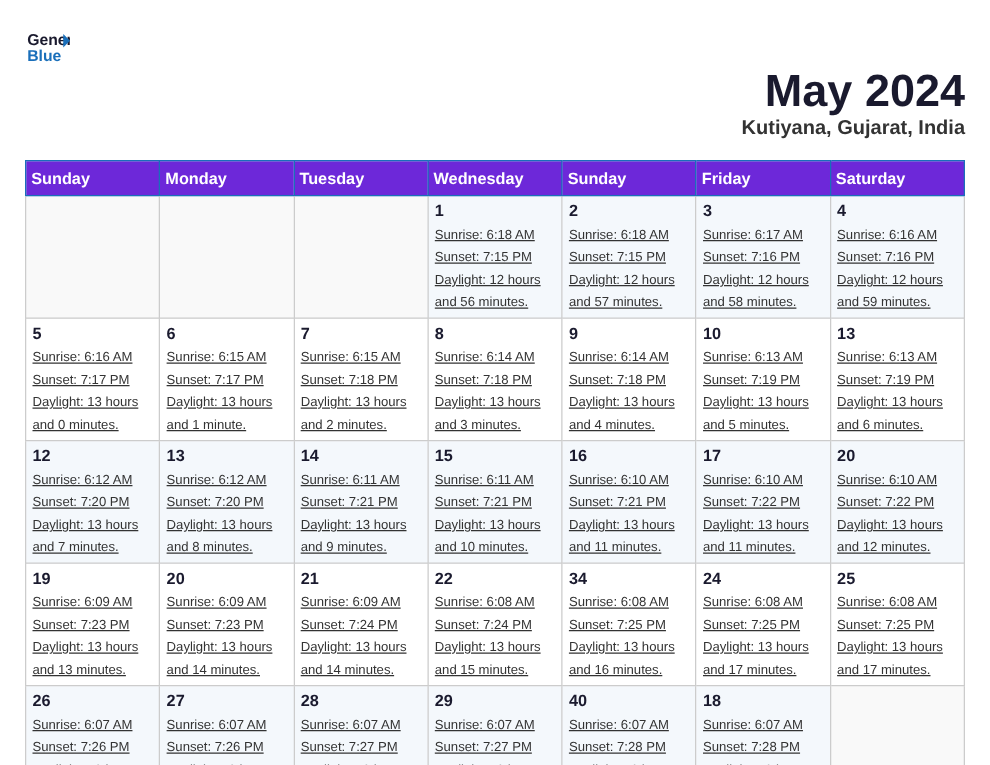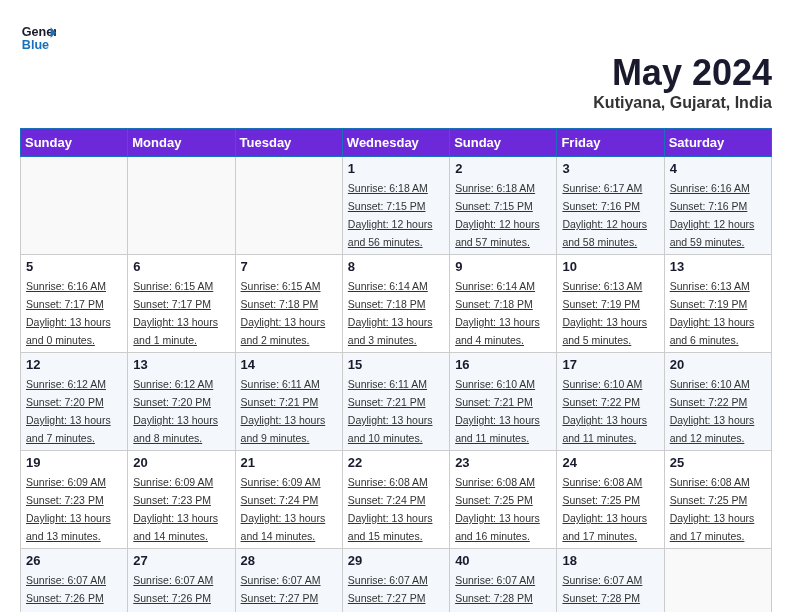--- a/index.html
+++ b/index.html
@@ -209,21 +209,21 @@
         </td>
         <td>
           <span class="cell-day">21</span>
           <span class="cell-info">Sunrise: 6:09 AM<br>Sunset: 7:24 PM<br>Daylight: 13 hours and 14 minutes.</span>
         </td>
         <td>
           <span class="cell-day">22</span>
           <span class="cell-info">Sunrise: 6:08 AM<br>Sunset: 7:24 PM<br>Daylight: 13 hours and 15 minutes.</span>
         </td>
         <td>
-          <span class="cell-day">23</span>
+          <span class="cell-day">34</span>
           <span class="cell-info">Sunrise: 6:08 AM<br>Sunset: 7:25 PM<br>Daylight: 13 hours and 16 minutes.</span>
         </td>
         <td>
           <span class="cell-day">24</span>
           <span class="cell-info">Sunrise: 6:08 AM<br>Sunset: 7:25 PM<br>Daylight: 13 hours and 17 minutes.</span>
         </td>
         <td>
           <span class="cell-day">25</span>
           <span class="cell-info">Sunrise: 6:08 AM<br>Sunset: 7:25 PM<br>Daylight: 13 hours and 17 minutes.</span>
         </td>

